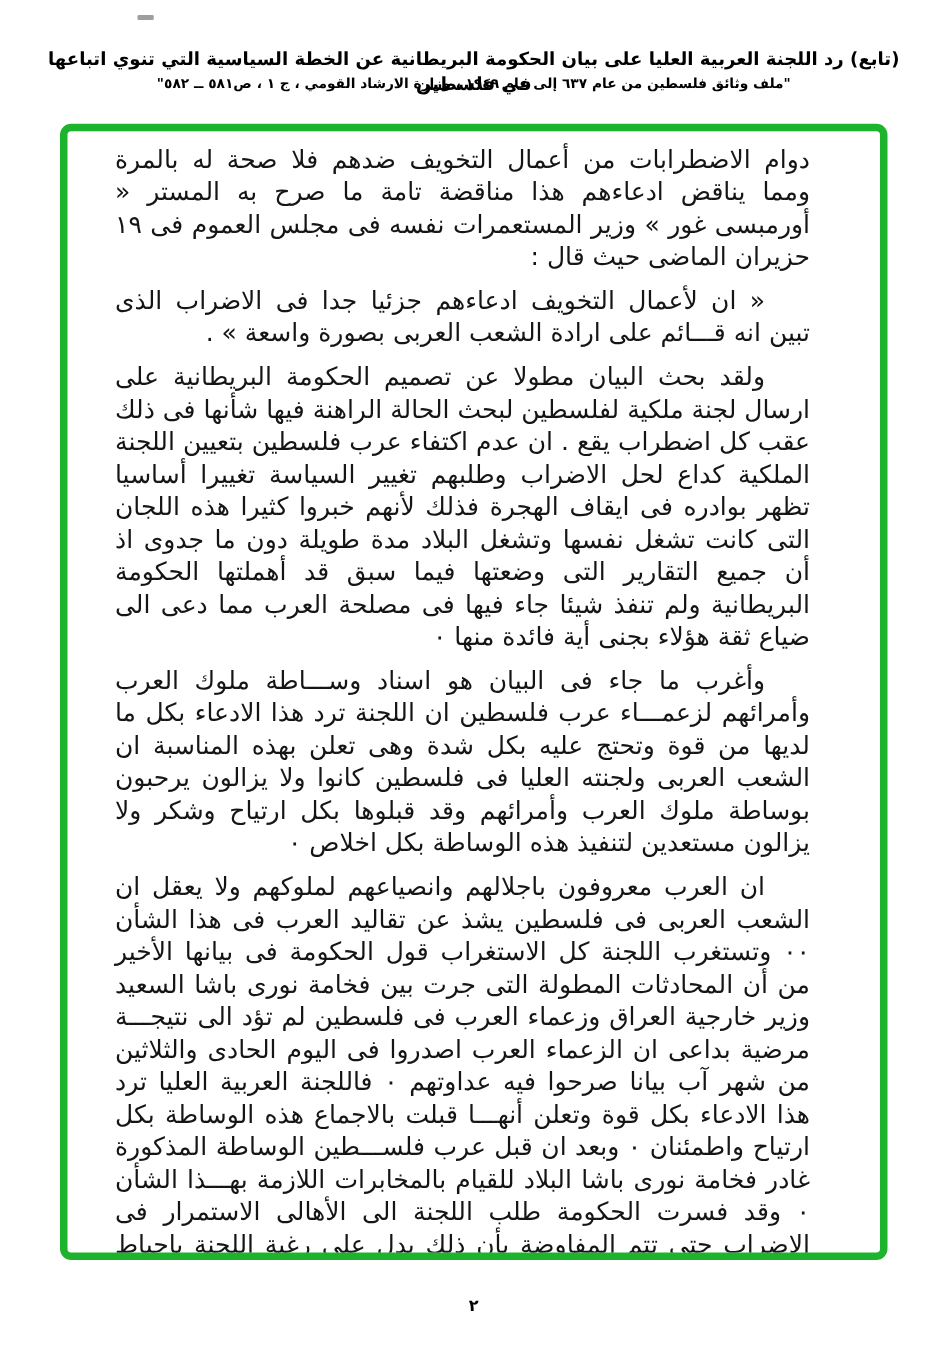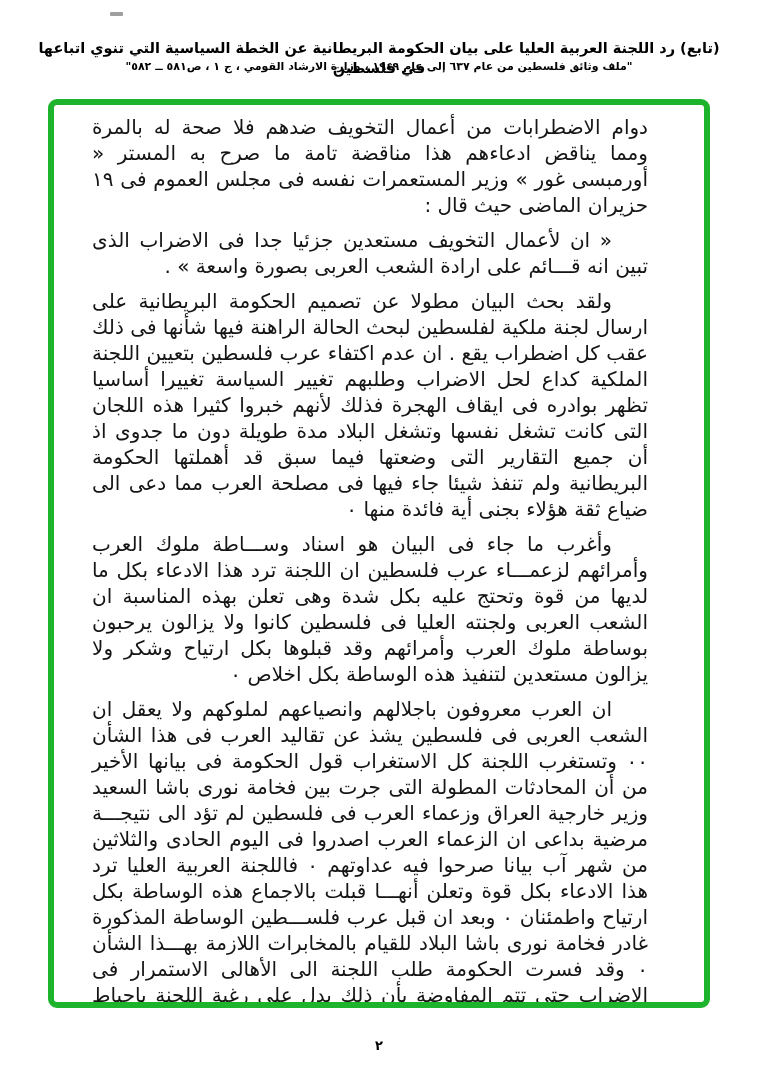--- a/index.html
+++ b/index.html
@@ -98,21 +98,21 @@
 
   <h1 class="doc-title">(تابع) رد اللجنة العربية العليا على بيان الحكومة البريطانية عن الخطة السياسية التي تنوي اتباعها في فلسطين</h1>
 
   <div class="doc-source">"ملف وثائق فلسطين من عام ٦٣٧ إلى عام ١٩٤٩ ، وزارة الارشاد القومي ، ج ١ ، ص٥٨١ ــ ٥٨٢"</div>
 
   <div class="frame" style="border-color: rgb(29, 179, 44);">
     <div class="doc-body" style="color: rgb(21, 21, 21);">
 
       <p class="para">دوام الاضطرابات من أعمال التخويف ضدهم فلا صحة له بالمرة ومما يناقض ادعاءهم هذا مناقضة تامة ما صرح به المستر « أورمبسى غور » وزير المستعمرات نفسه فى مجلس العموم فى ١٩ حزيران الماضى حيث قال :</p>
 
-      <p class="para indent">« ان لأعمال التخويف مستعدين جزئيا جدا فى الاضراب الذى تبين انه قـــائم على ارادة الشعب العربى بصورة واسعة » .</p>
+      <p class="para indent">« ان لأعمال التخويف ادعاءهم جزئيا جدا فى الاضراب الذى تبين انه قـــائم على ارادة الشعب العربى بصورة واسعة » .</p>
 
       <p class="para indent">ولقد بحث البيان مطولا عن تصميم الحكومة البريطانية على ارسال لجنة ملكية لفلسطين لبحث الحالة الراهنة فيها شأنها فى ذلك عقب كل اضطراب يقع . ان عدم اكتفاء عرب فلسطين بتعيين اللجنة الملكية كداع لحل الاضراب وطلبهم تغيير السياسة تغييرا أساسيا تظهر بوادره فى ايقاف الهجرة فذلك لأنهم خبروا كثيرا هذه اللجان التى كانت تشغل نفسها وتشغل البلاد مدة طويلة دون ما جدوى اذ أن جميع التقارير التى وضعتها فيما سبق قد أهملتها الحكومة البريطانية ولم تنفذ شيئا جاء فيها فى مصلحة العرب مما دعى الى ضياع ثقة هؤلاء بجنى أية فائدة منها ٠</p>
 
       <p class="para indent">وأغرب ما جاء فى البيان هو اسناد وســـاطة ملوك العرب وأمرائهم لزعمـــاء عرب فلسطين ان اللجنة ترد هذا الادعاء بكل ما لديها من قوة وتحتج عليه بكل شدة وهى تعلن بهذه المناسبة ان الشعب العربى ولجنته العليا فى فلسطين كانوا ولا يزالون يرحبون بوساطة ملوك العرب وأمرائهم وقد قبلوها بكل ارتياح وشكر ولا يزالون مستعدين لتنفيذ هذه الوساطة بكل اخلاص ٠</p>
 
       <p class="para indent">ان العرب معروفون باجلالهم وانصياعهم لملوكهم ولا يعقل ان الشعب العربى فى فلسطين يشذ عن تقاليد العرب فى هذا الشأن ٠٠ وتستغرب اللجنة كل الاستغراب قول الحكومة فى بيانها الأخير من أن المحادثات المطولة التى جرت بين فخامة نورى باشا السعيد وزير خارجية العراق وزعماء العرب فى فلسطين لم تؤد الى نتيجـــة مرضية بداعى ان الزعماء العرب اصدروا فى اليوم الحادى والثلاثين من شهر آب بيانا صرحوا فيه عداوتهم ٠ فاللجنة العربية العليا ترد هذا الادعاء بكل قوة وتعلن أنهـــا قبلت بالاجماع هذه الوساطة بكل ارتياح واطمئنان ٠ وبعد ان قبل عرب فلســـطين الوساطة المذكورة غادر فخامة نورى باشا البلاد للقيام بالمخابرات اللازمة بهـــذا الشأن ٠ وقد فسرت الحكومة طلب اللجنة الى الأهالى الاستمرار فى الاضراب حتى تتم المفاوضة بأن ذلك يدل على رغبة اللجنة باحباط المفاوضة مع ان الظاهر الصريح فى البيان هو أن اللجنة طلبت الاستمرار على الاضراب بينما تقر المراجع الأخرى هذه الوساطة التى أقرتها اللجنة ٠ وقد فوجئت اللجنة بما جاء فى بيان الحكومة عن هذه الوساطة مما يدل على تصلبها فى التحيز لليهود ، واللجنة لا تزال تعتقد ان هـــذه الوساطة التى وافقت عليها بالاجماع كانت هى الطريقة المثلى لحل هذه المشكلة حلا آنيا يكون فاتحة عهد جديد يمكن الحكومة من اثبات حسن نواياها نحو الشـــعب العربى فى فلسطين ويعيد السلام والطمأنينة لهذه البلاد المقدسة ٠</p>
 
     </div>
   </div>
 

